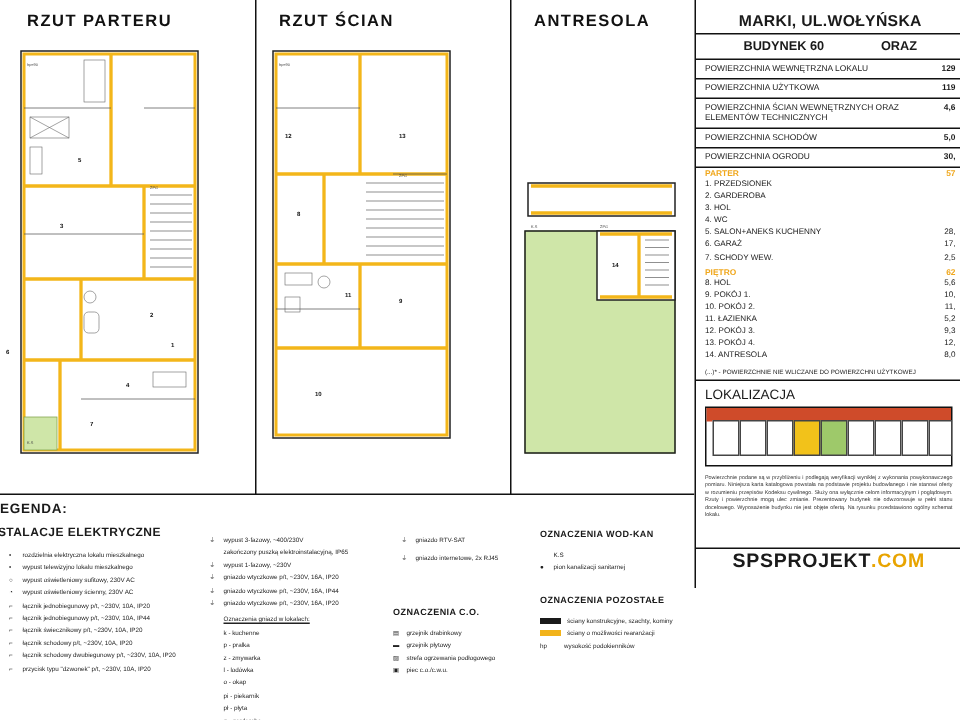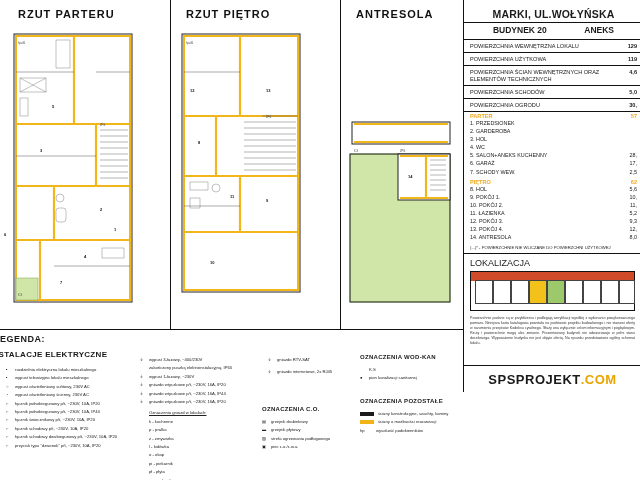--- a/index.html
+++ b/index.html
@@ -47,41 +47,41 @@
   .lok{font-size:9px;font-weight:normal;padding:4px 4px 3px 6px;}
 
   
   .loc{position:relative;margin:0 6px;height:38px;border:1px solid #111;background:#fff;}
   .loc .unit{position:absolute;top:8px;height:22px;border:1px solid #444;background:#fff;}
   .loc .unit.hl{background:#f2c21a;}
   .loc .unit.gr{background:#9ec96a;}
   .roof{position:absolute;left:0;right:0;top:0;height:9px;background:#cf4b2a;}
 
   .discl{font-size:3.6px;line-height:5px;padding:5px 6px 2px 6px;color:#333;text-align:justify;}
-  .brand{position:absolute;left:0;right:0;bottom:0;height:26px;border-top:1px solid #111;display:flex;align-items:center;justify-content:center;}
+  .brand{position:absolute;left:0;right:0;bottom:0;height:26px;border-top:1px solid #111;display:flex;justify-content:center;}
   .brand span{font-size:13px;font-weight:bold;letter-spacing:.5px;}
   .brand .dot{color:#e8a400;}
 
   
   .green{fill:#cfe6a8;stroke:#7fa348;stroke-width:.5;}
   .wallY{stroke:#f3b61a;stroke-width:2.2;fill:none;}
   .wallK{stroke:#222;stroke-width:1;fill:none;}
   .wallThin{stroke:#555;stroke-width:.5;fill:none;}
   .txtb{font-size:4px;fill:#111;font-weight:bold;font-family:"Liberation Sans",sans-serif;}
   .dim{font-size:2.6px;fill:#444;font-family:"Liberation Sans",sans-serif;}
 </style>
 </head>
 <body>
 
 <div class="sheet">
 
   <div class="plans">
 
     <div class="plan-title" id="t1">RZUT PARTERU</div>
-    <div class="plan-title" id="t2">RZUT PIĘTRO</div>
+    <div class="plan-title" id="t2">RZUT ŚCIAN</div>
     <div class="plan-title" id="t3">ANTRESOLA</div>
 
     <div class="vline" style="left:170px;top:0;height:330px;"></div>
     <div class="vline" style="left:340px;top:0;height:330px;"></div>
     <div class="hline" style="top:329px;"></div>
 
     <svg width="170" height="300" viewBox="0 0 170 300" style="position:absolute;left:0;top:26px">
       <g>
 
         <rect x="14" y="8" width="118" height="268" class="wallK"></rect>
@@ -232,23 +232,23 @@
       <div class="lgrow"><span class="swatch" style="background:#f2b31a"></span><span>ściany o możliwości rearanżacji</span></div>
       <div class="lgrow"><span class="lgbullet" style="width:16px">hp</span><span>wysokość podokienników</span></div>
     </div>
   </div>
 
   <div class="panel">
 
     <div class="ttl1">MARKI, UL.WOŁYŃSKA</div>
     <div class="sep"></div>
     <div class="ttl2">
-      <span>BUDYNEK 20</span>
+      <span>BUDYNEK 60</span>
       &nbsp;&nbsp;&nbsp;&nbsp;&nbsp;&nbsp;&nbsp;&nbsp;&nbsp;&nbsp;&nbsp;&nbsp;&nbsp;&nbsp;
-      <span>ANEKS</span>
+      <span>ORAZ</span>
     </div>
     <div class="sep"></div>
 
     <div class="arow">
       <span class="lbl">POWIERZCHNIA WEWNĘTRZNA LOKALU</span>
       <span class="val">129</span>
     </div>
     <div class="sep"></div>
     <div class="arow">
       <span class="lbl">POWIERZCHNIA UŻYTKOWA</span>

